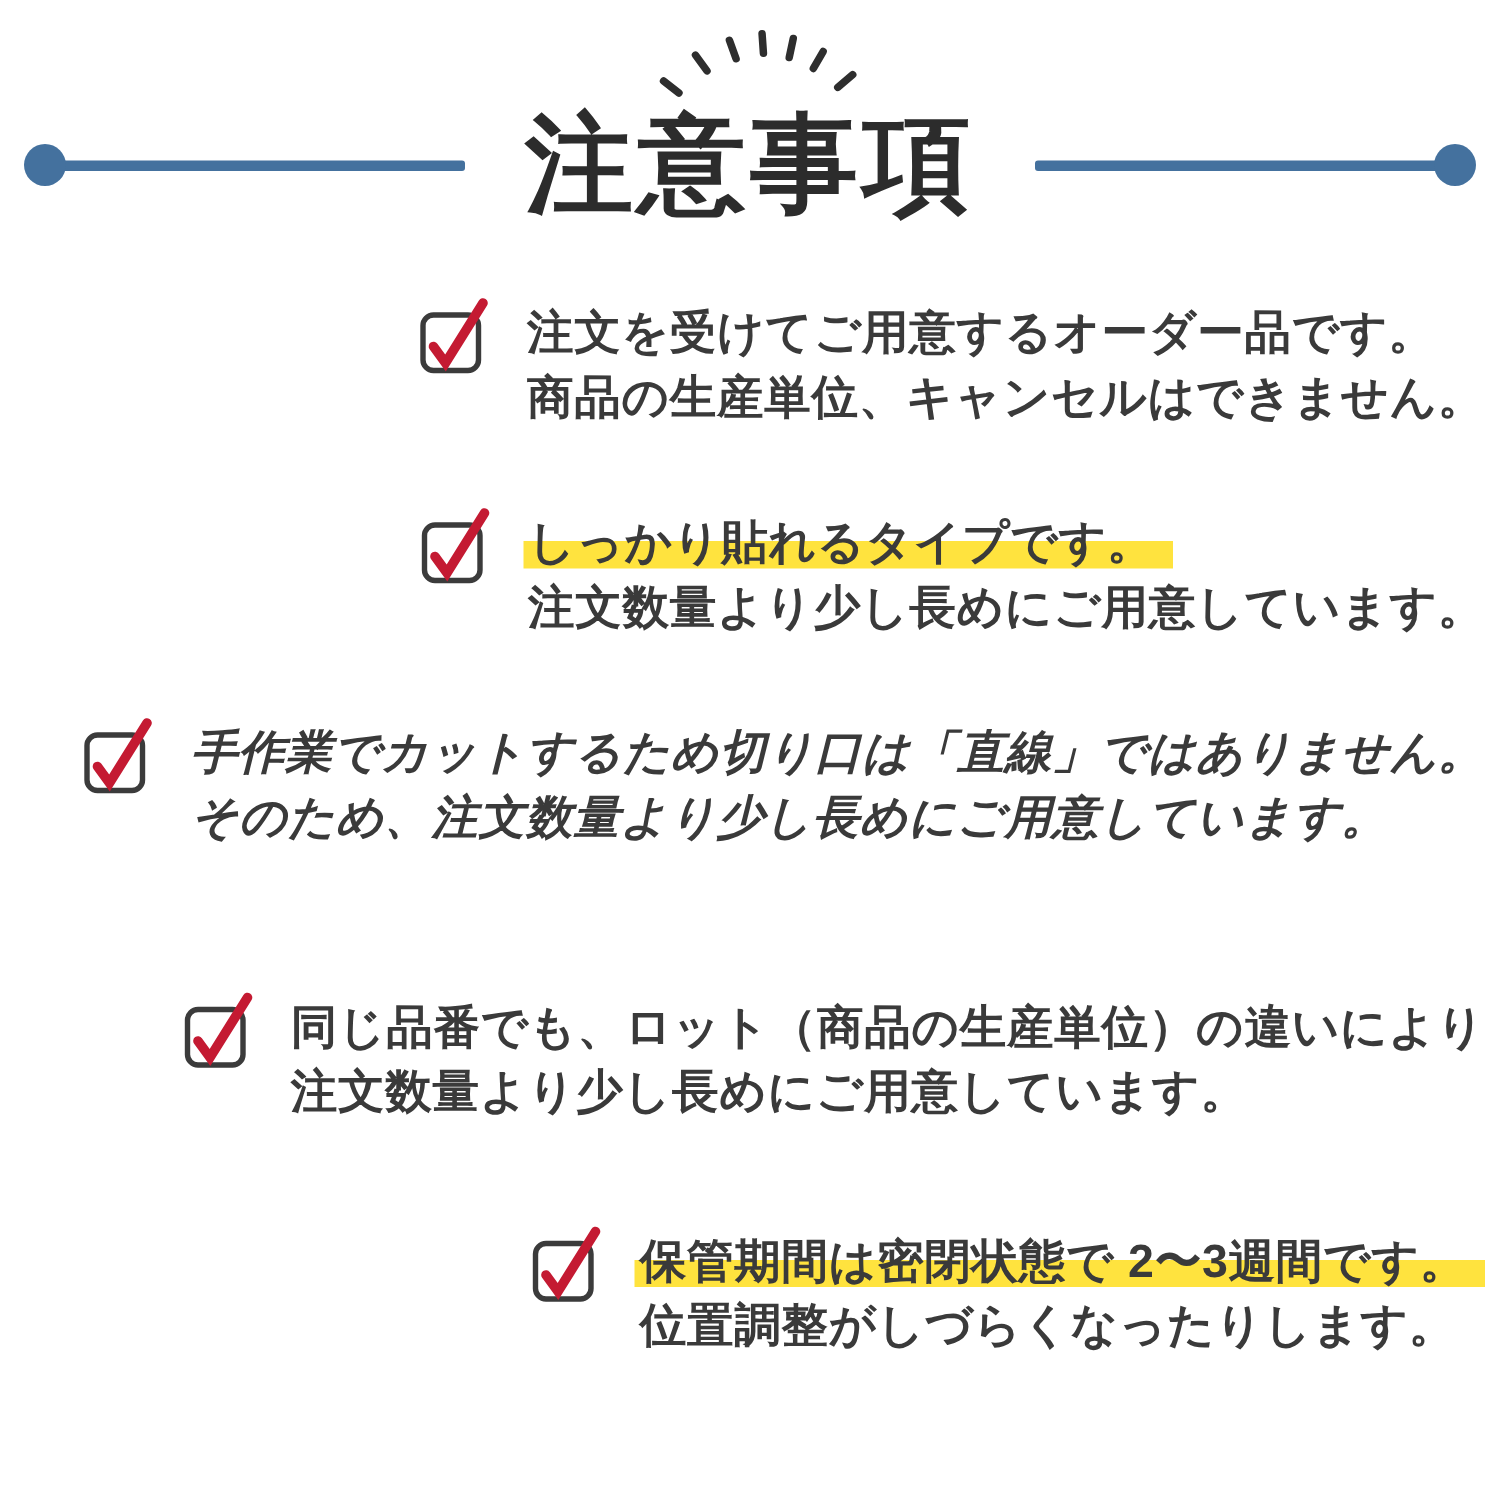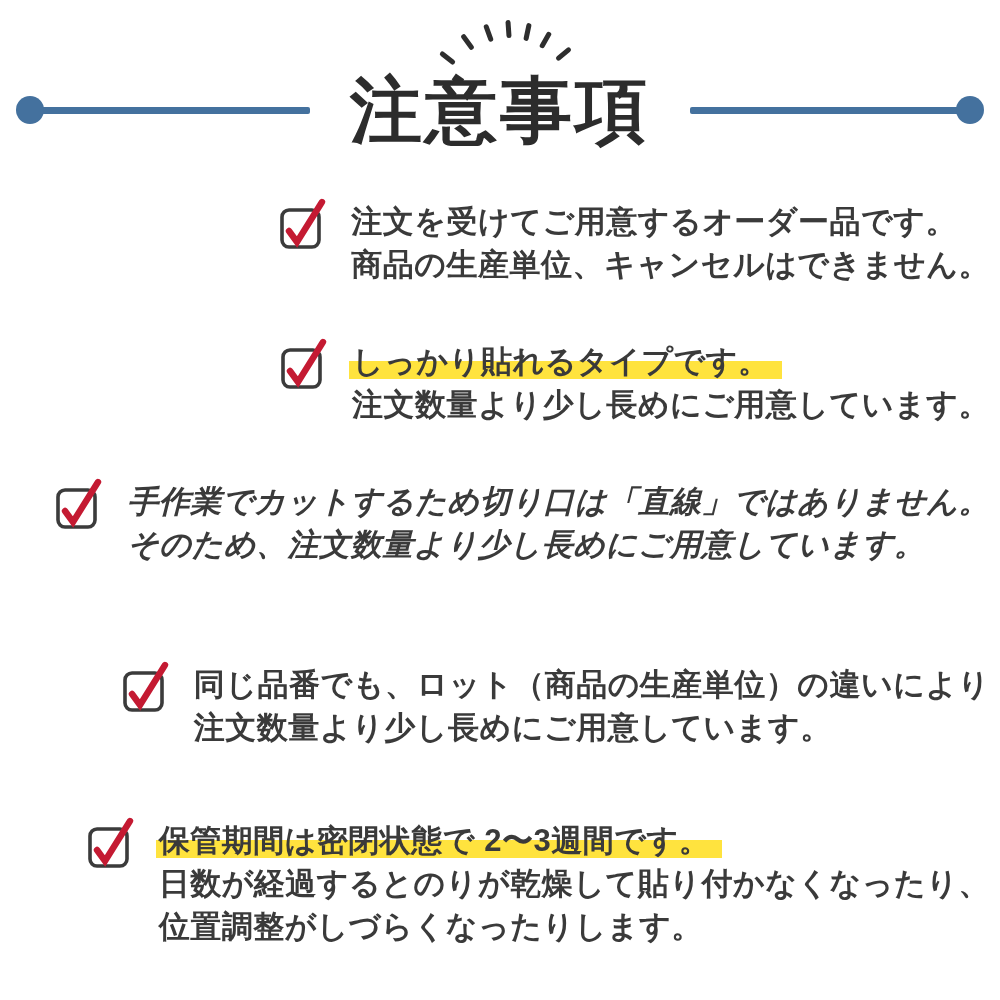--- a/index.html
+++ b/index.html
@@ -211,18 +211,17 @@
 
   <section class="item item-5">
     <span class="checkbox">
       <svg width="46" height="52" viewBox="0 0 46 52">
         <rect x="3" y="13" width="37" height="37" rx="7"></rect>
         <path d="M10 34 L18 45 L43 5"></path>
       </svg>
     </span>
     <div class="lines">
       <p><span class="hl">保管期間は密閉状態で 2〜3週間です。</span></p>
-      <p><span>日数が経過するとのりが乾燥して貼り付かなくなったり、</span></p>
       <p><span>位置調整がしづらくなったりします。</span></p>
     </div>
   </section>
 
 </div>
 
 </body></html>

